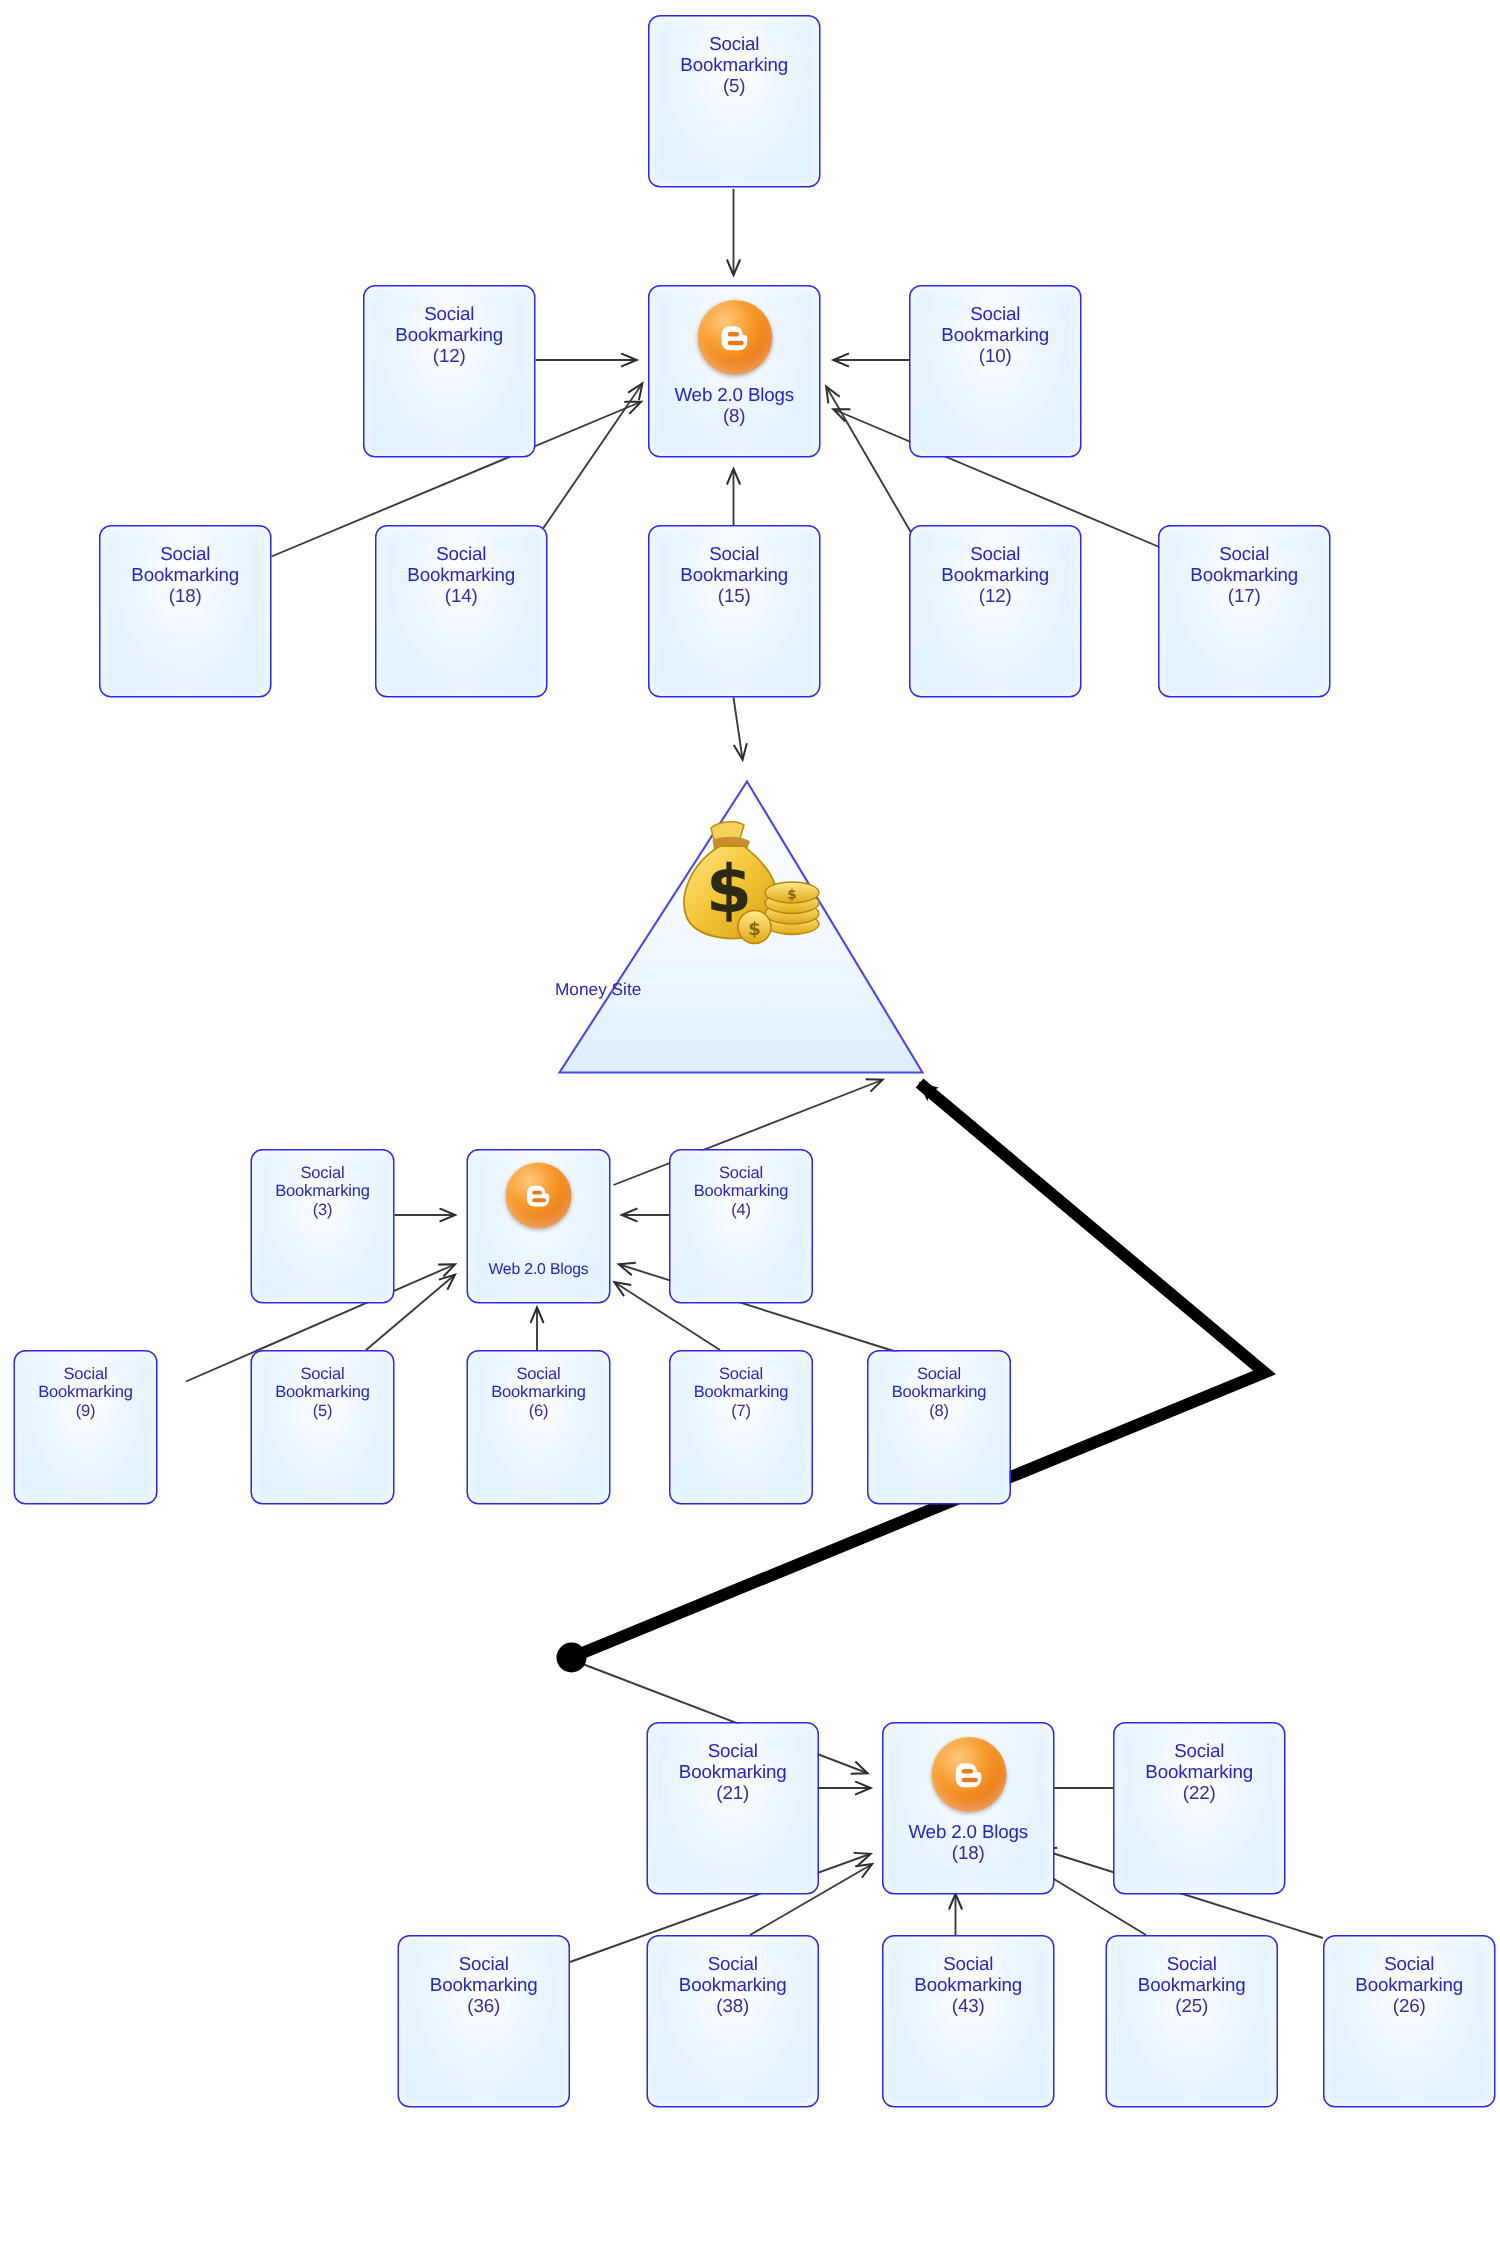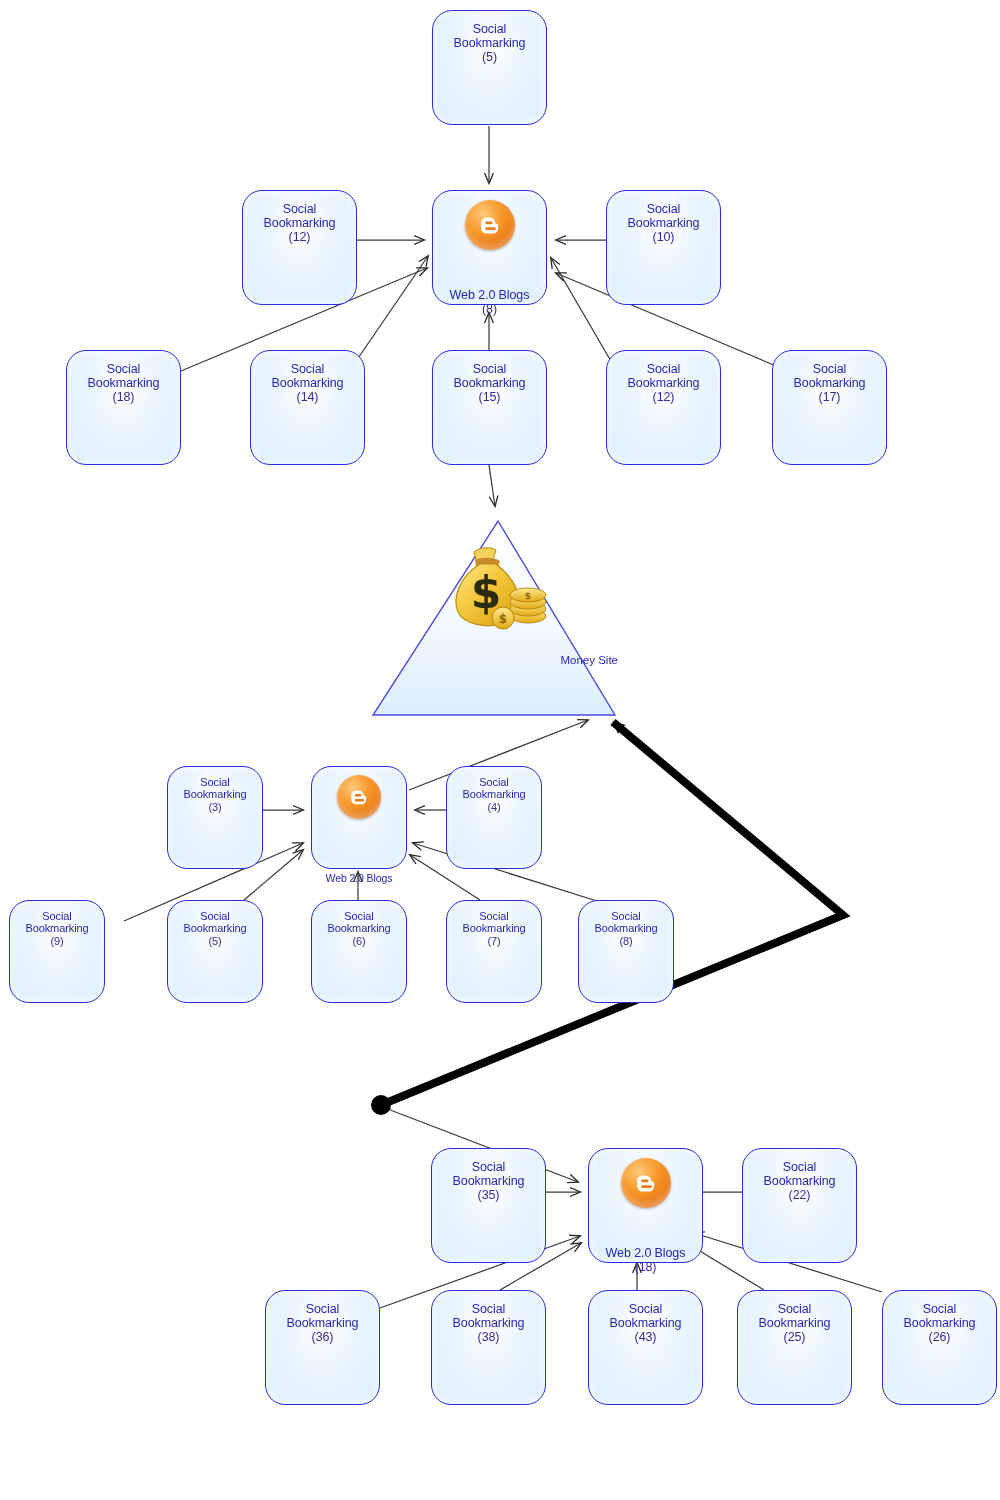--- a/index.html
+++ b/index.html
@@ -8,21 +8,21 @@
     width:1000px;height:1500px;overflow:hidden;position:relative;
   }
   #stage{position:relative;width:1000px;height:1500px;background:#fff;}
   #edges{position:absolute;left:0;top:0;width:1000px;height:1500px;pointer-events:none;}
 
   
   .node{
     position:absolute;
     box-sizing:border-box;
     border:1.4px solid #2a2ae8;
-    border-radius:20px;
+    border-radius:8px;
     background:
       radial-gradient(ellipse at 50% 30%, #ffffff 0%, #eaf5fe 45%, #dcefff 100%);
     box-shadow:inset 0 0 10px rgba(255,255,255,.9);
     display:flex;flex-direction:column;align-items:center;
     justify-content:flex-start;
     z-index:3;
   }
   .node .icon{flex:0 0 auto;}
   .node .cap{
     text-align:center;
@@ -35,21 +35,21 @@
   }
   .node .cap .num{color:#3a2a9a;display:block;}
 
   
   .sb{width:115px;height:115px;padding-top:8px;}
   .sb .cap{font-size:12.5px;margin-top:3px;}
   .sb.small{width:96px;height:103px;padding-top:7px;}
   .sb.small .cap{font-size:11px;margin-top:2px;}
 
   
-  .blog{width:115px;height:115px;padding-top:9px;gap:32px;}
+  .blog{width:115px;height:115px;padding-top:9px;}
   .blog .cap{font-size:12.5px;margin-top:6px;}
   .blog.small{width:96px;height:103px;padding-top:8px;}
   .blog.small .cap{font-size:10.5px;margin-top:4px;}
 
   
   .pie{position:relative;width:52px;height:52px;border-radius:50%;
        overflow:hidden;box-shadow:0 1px 2px rgba(0,0,0,.25);}
   .pie.sm{width:46px;height:46px;}
   .pie i{position:absolute;width:50%;height:50%;display:block;}
   .pie .q-tl{left:0;top:0;background:linear-gradient(135deg,#ffffff,#f2f2f2);}
@@ -63,21 +63,21 @@
   .blogger{position:relative;width:50px;height:50px;border-radius:50%;
     background:radial-gradient(circle at 36% 28%, #ffc97d 0%, #f79a2b 38%, #ea7a15 68%, #c85c05 100%);
     box-shadow:0 1px 3px rgba(0,0,0,.3), inset 0 -4px 7px rgba(255,255,255,.35);
     display:flex;align-items:center;justify-content:center;}
   .blogger.sm{width:44px;height:44px;}
   .blogger svg{display:block;}
 
   
   .tri{position:absolute;z-index:3;}
   .tri .label{
-    position:absolute;width:100%;text-align:right;
+    position:absolute;width:100%;text-align:left;
     color:#2626b8;font-size:11.5px;
   }
   .moneybag{position:absolute;}
   .moneybag svg{display:block;}
   
   .thick{z-index:4;}
 </style>
 </head>
 <body>
 
@@ -407,21 +407,21 @@
     </div>
   </div>
 
   <div class="node sb" style="left:431px;top:1148px;">
     <span class="icon">
       <span class="pie"><i class="q-tl"></i><i class="q-tr"></i><i class="q-bl"></i><i class="q-br"></i></span>
     </span>
     <div class="cap">
       <span>Social</span><br>
       <span>Bookmarking</span>
-      <span class="num">(35)</span>
+      <span class="num">(21)</span>
     </div>
   </div>
 
   <div class="node blog" style="left:588px;top:1148px;">
     <span class="icon">
       <span class="blogger">
         <svg width="30" height="30" viewBox="0 0 30 30">
           <path d="M11.5,7.5 h3.2 a5.6,5.6 0 0 1 5.6,5.6 v0.3 h0.6 a2.3,2.3 0 0 1 2.3,2.3 v2.4
                    a5.4,5.4 0 0 1 -5.4,5.4 h-6.3 a5.4,5.4 0 0 1 -5.4,-5.4 v-5.2 a5.4,5.4 0 0 1 5.4,-5.4 z" fill="#ffffff"></path>
           <rect x="10.2" y="11.4" width="7.4" height="2.9" rx="1.45" fill="#ea7a15"></rect>

